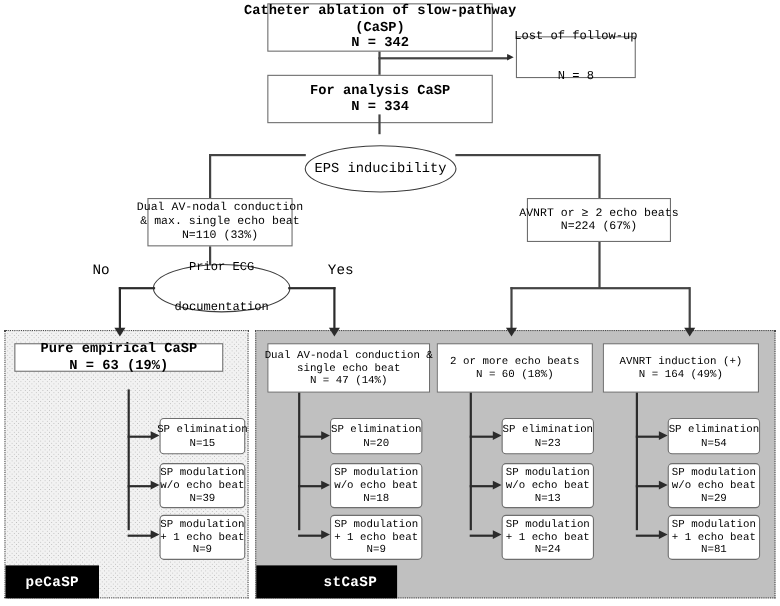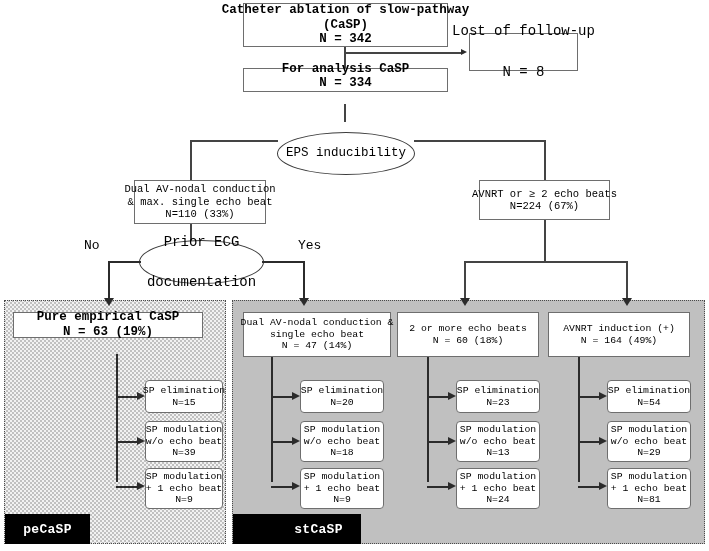--- a/index.html
+++ b/index.html
@@ -54,21 +54,21 @@
     justify-content: center;
     text-align: center;
     line-height: 1.18;
     color: #000;
   }
   .box.rounded { border-radius: 4px; }
   .box .ln { display: block; white-space: nowrap; }
   .bold { font-weight: bold; }
 
   .fs13 { font-size: 12.5px; }
-  .fs12 { font-size: 14px; gap: 24px; }
+  .fs12 { font-size: 11px; gap: 24px; }
   .fs11 { font-size: 10.5px; }
   .fs10 { font-size: 9.8px; }
 
   
   .oval {
     position: absolute;
     border: 1px solid #3c3c3c;
     border-radius: 50%;
     background: #ffffff;
     box-sizing: border-box;
@@ -145,21 +145,21 @@
   <div class="vline thin" style="left:344px; top:47px; height:23px;"></div>
 
   <div class="hline thin" style="left:344px; top:52px; width:118px;"></div>
   <div class="arrow-right sm" style="left:461px; top:49px;"></div>
 
   <div class="box fs12" style="left:469px; top:33px; width:109px; height:38px;">
     <span class="ln">Lost of follow-up</span>
     <span class="ln">N = 8</span>
   </div>
 
-  <div class="box fs13" style="left:243px; top:68px; width:205px; height:24px;justify-content:flex-end;">
+  <div class="box fs13" style="left:243px; top:68px; width:205px; height:44px;">
     <span class="ln bold">For analysis  CaSP</span>
     <span class="ln bold">N = 334</span>
   </div>
 
   <div class="vline thin" style="left:344px; top:104px; height:18px;"></div>
 
   <div class="oval fs13" style="left:277px; top:132px; width:138px; height:43px;justify-content:center;">
     <span class="ln">EPS inducibility</span>
   </div>
 

